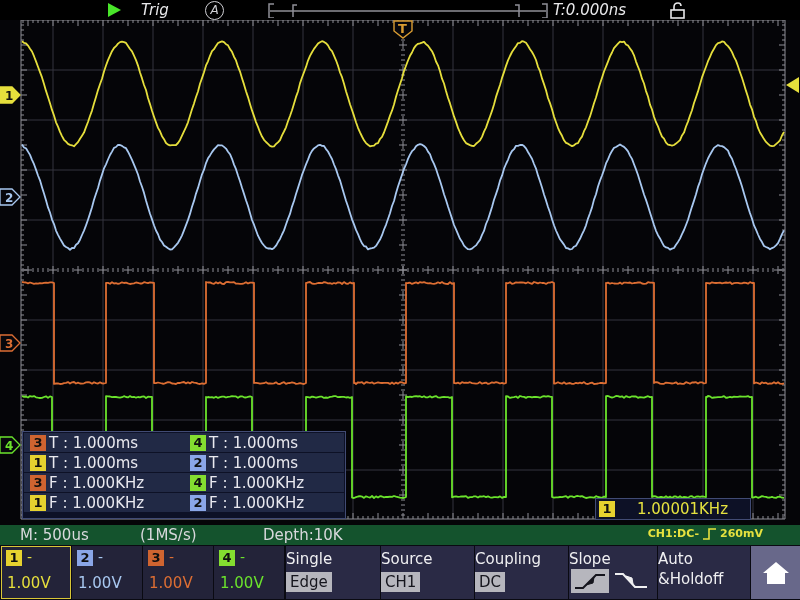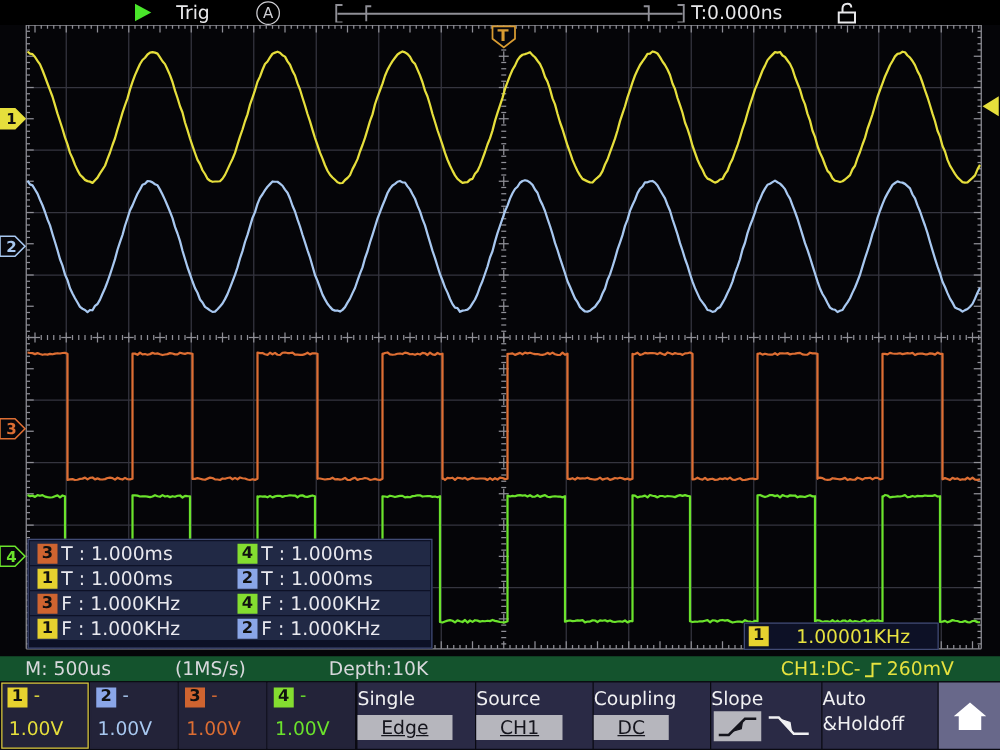--- a/index.html
+++ b/index.html
@@ -2,21 +2,21 @@
 <html><head>
 <meta charset="utf-8">
 <style>
   html,body{margin:0;padding:0;background:#000;}
   body{width:800px;height:600px;overflow:hidden;position:relative;
        font-family:"DejaVu Sans","Liberation Sans",sans-serif;}
   .screen{position:absolute;left:0;top:0;width:800px;height:600px;background:#050508;}
   #scope-svg{position:absolute;left:0;top:0;}
 
   
-  .top-bar{position:absolute;left:0;top:0;width:800px;height:20px;background:#000;}
+  .top-bar{position:absolute;left:0;top:0;width:800px;height:20px;background:#000;font-style:italic;}
   .play-icon{position:absolute;left:108px;top:3px;width:0;height:0;
              border-left:13px solid #49e62a;border-top:7px solid transparent;border-bottom:7px solid transparent;}
   .trig-label{position:absolute;left:141px;top:1px;font-size:15px;color:#e8e8ea;}
   .auto-circle{position:absolute;left:205px;top:1px;width:17px;height:17px;border:1.5px solid #cfcfd4;
                border-radius:50%;color:#cfcfd4;font-size:12px;line-height:17px;text-align:center;}
   .hpos-scale{position:absolute;left:262px;top:0px;}
   .toffset{position:absolute;left:553px;top:1px;font-size:15px;color:#e8e8ea;}
   .lock-icon{position:absolute;left:668px;top:1px;}
 
   
@@ -33,34 +33,34 @@
   
   .freq-box{position:absolute;left:595px;top:498px;width:154px;height:20px;background:#0d1126;
             border:1px solid #414b74;display:flex;align-items:center;}
   .freq-box .badge{margin-left:3px;}
   .freq-value{color:#e6e23f;font-size:15px;margin-left:22px;}
 
   
   .status-bar{position:absolute;left:0;top:525px;width:800px;height:20px;background:#14532d;}
   .sb{position:absolute;top:1px;font-size:15px;color:#d8d8dc;}
   .sb-timebase{left:20px;} .sb-rate{left:140px;} .sb-depth{left:263px;}
-  .sb-trig{position:absolute;top:1px;right:37px;font-size:15px;color:#e6e23f;display:flex;align-items:center;}
+  .sb-trig{position:absolute;top:1px;right:37px;font-size:11px;color:#e6e23f;display:flex;align-items:center;font-weight:bold;}
   .edge-glyph{display:inline-block;margin:0 3px;}
 
   
   .bottom-bar{position:absolute;left:0;top:545px;width:800px;height:55px;background:#0a0a12;}
   .chbox{position:absolute;top:1px;width:68px;height:51px;background:#232339;border:1px solid #232339;}
   .chbox.selected{border:1px solid #d8c637;}
   .chbox .badge{position:absolute;left:4px;top:3px;}
   .ch-coupling{position:absolute;left:25px;top:2px;font-size:14px;}
   .ch-scale{position:absolute;left:5px;top:27px;font-size:15px;}
   .menu-btn{position:absolute;top:1px;height:53px;background:#2a2a45;text-align:left;color:#f0f0f2;cursor:pointer;}
   .menu-title{font-size:15px;margin-top:4px;}
-  .chip{display:inline-block;background:#b6b6bd;color:#15151d;padding:0 19px;font-size:15px;
-        line-height:20px;margin-top:4px;text-decoration:underline;}
+  .chip{display:inline-block;background:#b6b6bd;color:#15151d;padding:0 4px;font-size:15px;
+        line-height:20px;margin-top:4px;}
   .home-btn{position:absolute;top:1px;left:751px;width:49px;height:53px;background:#68688a;
             display:flex;align-items:center;justify-content:center;cursor:pointer;}
 </style>
 </head>
 <body>
 
 <div class="screen">
 
   <svg id="scope-svg" width="800" height="545">
       <line x1="53" y1="20" x2="53" y2="519" stroke="#35353f" stroke-width="1"></line>

